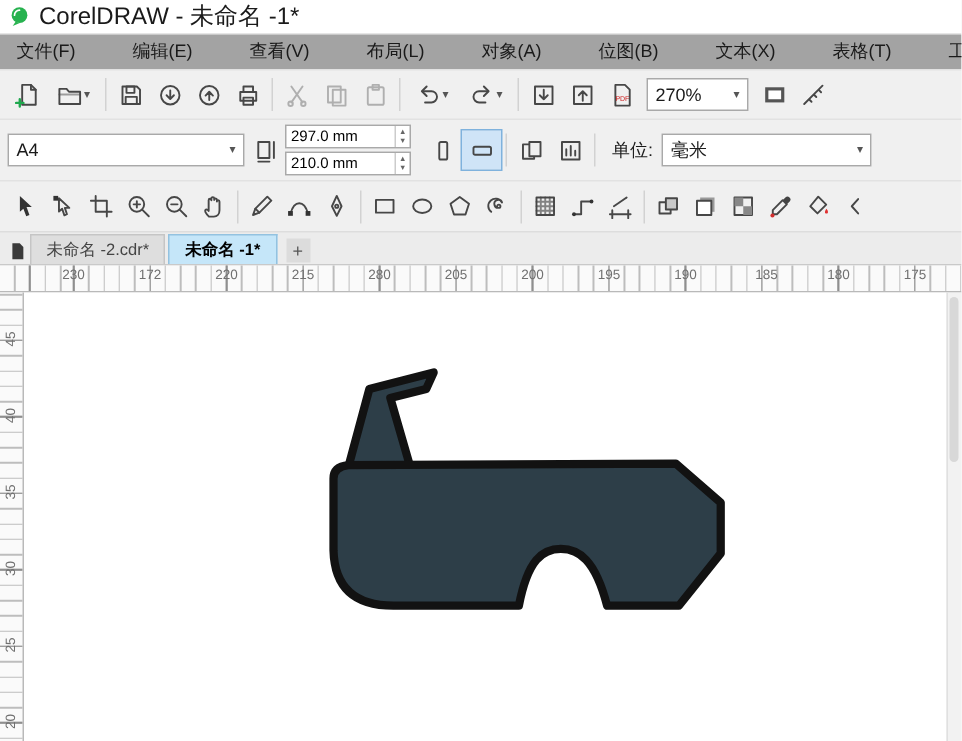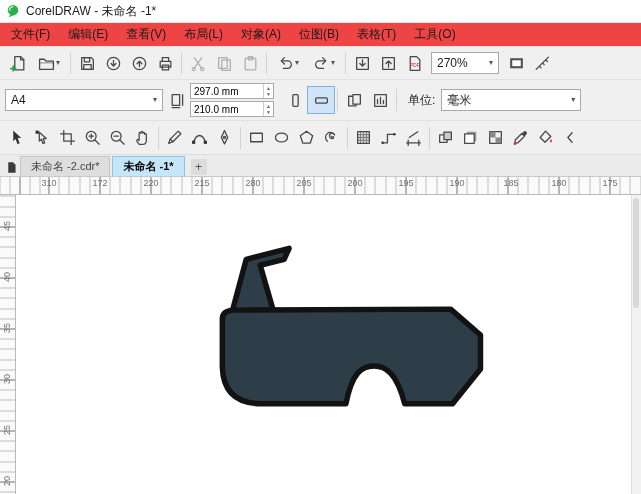--- a/index.html
+++ b/index.html
@@ -1,20 +1,20 @@
 <!DOCTYPE html>
 <html><head>
 <meta charset="utf-8">
 <style>
   html,body{margin:0;padding:0;}
   body{width:641px;height:494px;overflow:hidden;background:#f0f0f0;
        font-family:"Liberation Sans","DejaVu Sans",sans-serif;color:#1a1a1a;}
   .titlebar{height:22px;background:#fff;display:flex;align-items:center;gap:6px;
-            padding-left:6px;border-bottom:1px solid #e6e6e6;font-size:12px;}
-  .menubar{height:23px;display:flex;align-items:center;padding-left:2px;font-size:12px;background:#ef4444;}
+            padding-left:6px;border-bottom:1px solid #e6e6e6;font-size:16px;}
+  .menubar{height:23px;display:flex;align-items:center;padding-left:2px;font-size:12px;background:#a3a3a3;gap:20px;}
   .menu-item{padding:3px 9px;white-space:nowrap;}
   .tb{display:flex;align-items:center;padding:0 5px;border-top:1px solid #e2e2e2;background:#f0f0f0;}
   .tb.std{height:32px;}
   .tb.prop{height:40px;}
   .tb.tools{height:33px;}
   .btn{min-width:26px;height:26px;display:flex;align-items:center;justify-content:center;gap:1px;}
   .tools .btn{min-width:25px;height:25px;}
   .btn.pressed{background:#cfe4f7;outline:1px solid #7fb2dd;}
   .dim{opacity:.38;}
   .sep{width:1px;height:22px;background:#d2d2d2;margin:0 3px;}
@@ -72,20 +72,21 @@
   <span>CorelDRAW - 未命名 -1*</span>
 </div>
 
 <div class="menubar">
   <span class="menu-item">文件(F)</span>
   <span class="menu-item">编辑(E)</span>
   <span class="menu-item">查看(V)</span>
   <span class="menu-item">布局(L)</span>
   <span class="menu-item">对象(A)</span>
   <span class="menu-item">位图(B)</span>
+  <span class="menu-item">文本(X)</span>
   <span class="menu-item">表格(T)</span>
   <span class="menu-item">工具(O)</span>
 </div>
 
 <div class="tb std">
   <div class="btn">
     <svg class="ic" viewBox="0 0 16 16">
       <path d="M4.5,1.5 h5.5 l3,3 V14 H4.5 z"></path>
         <path d="M10,1.5 v3 h3"></path>
       <path d="M3,10.5 v4.6 M0.7,12.8 h4.6" stroke="#1fa84e" stroke-width="1.5"></path>
@@ -397,21 +398,21 @@
   <div class="tab">
     <span>未命名 -2.cdr*</span>
   </div>
   <div class="tab active">
     <span>未命名 -1*</span>
   </div>
   <div class="newtab">+</div>
 </div>
 
 <div class="hruler">
-  <span style="left:49px">310</span>
+  <span style="left:49px">230</span>
   <span style="left:100px">172</span>
   <span style="left:151px">220</span>
   <span style="left:202px">215</span>
   <span style="left:253px">280</span>
   <span style="left:304px">205</span>
   <span style="left:355px">200</span>
   <span style="left:406px">195</span>
   <span style="left:457px">190</span>
   <span style="left:511px">185</span>
   <span style="left:559px">180</span>

